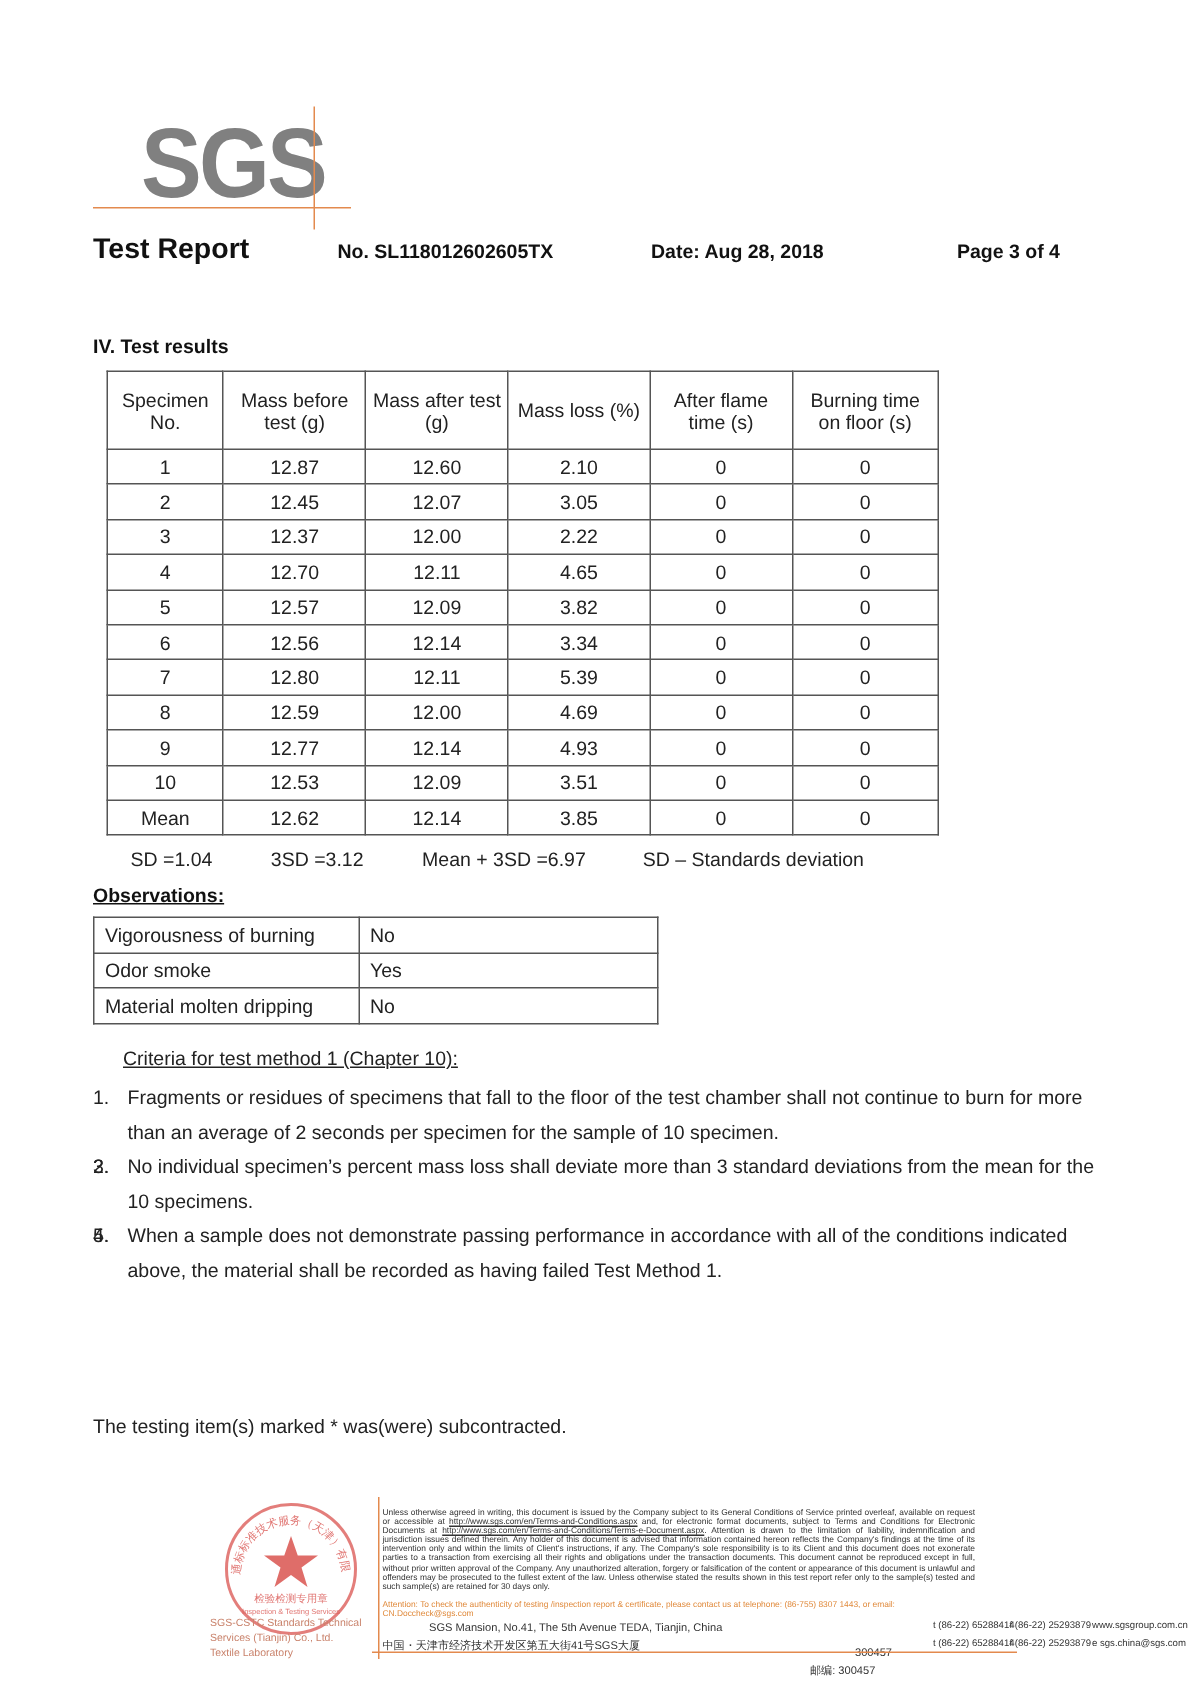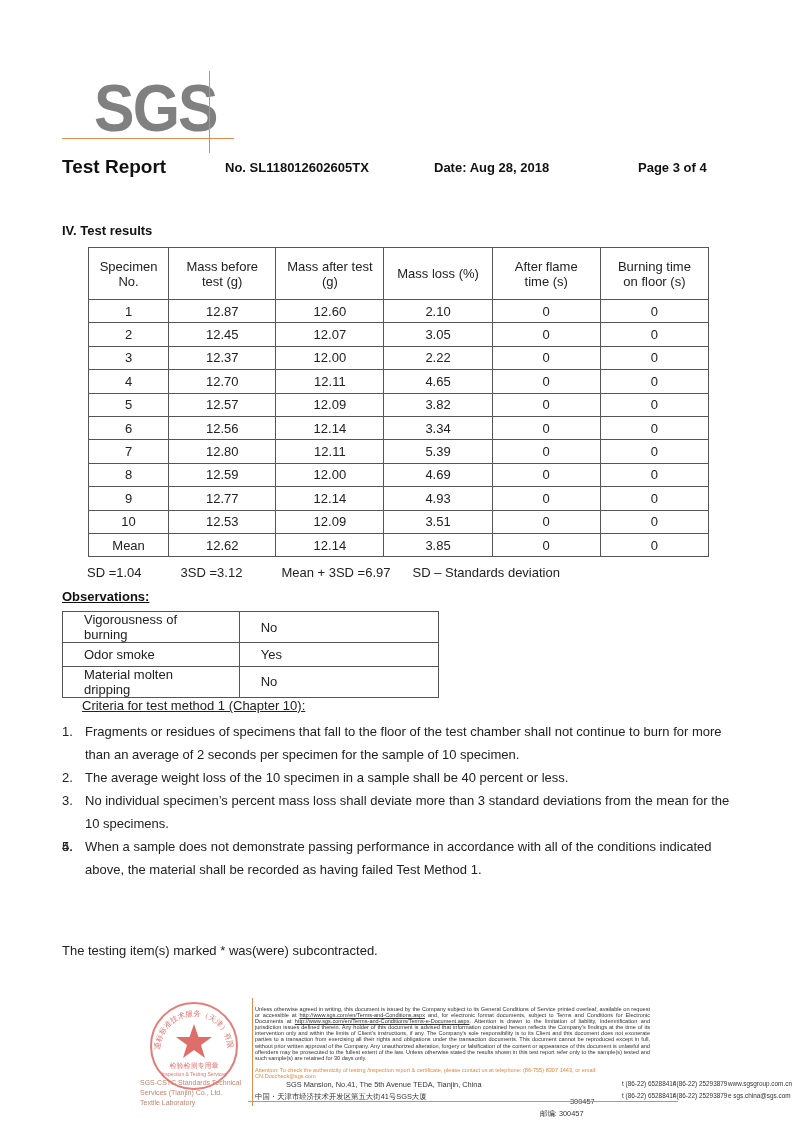--- a/index.html
+++ b/index.html
@@ -12,38 +12,38 @@
     .logo-vline { position: absolute; left: 147px; top: 0; width: 1px; height: 82px; background: #e38a4e; }
 
     .header { position: absolute; top: 156px; left: 62px; width: 680px; height: 24px; }
     .header-title { position: absolute; left: 0; top: 0; font-size: 19px; font-weight: bold; color: #111; }
     .header-no { position: absolute; left: 163px; top: 4px; font-size: 13px; font-weight: bold; color: #111; }
     .header-date { position: absolute; left: 372px; top: 4px; font-size: 13px; font-weight: bold; color: #111; }
     .header-page { position: absolute; left: 534px; top: 4px; font-size: 13px; font-weight: bold; color: #111; padding-left: 42px; }
 
     .section-title { position: absolute; left: 62px; top: 223px; font-size: 13px; font-weight: bold; color: #111; }
 
-    table.results { position: absolute; left: 88px; top: 247px; width: 621px; border-collapse: collapse; font-size: 13px; color: #222; }
+    table.results { position: absolute; left: 71px; top: 247px; width: 555px; border-collapse: collapse; font-size: 13px; color: #222; }
     table.results th, table.results td { border: 1px solid #555; text-align: center; font-weight: normal; }
     table.results th { height: 52px; line-height: 15px; padding: 2px 4px; }
     table.results td { height: 23.4px; padding: 0; }
     table.results col.c1 { width: 80px; }
     table.results col.c2 { width: 107px; }
     table.results col.c3 { width: 108px; }
     table.results col.c4 { width: 108px; }
     table.results col.c5 { width: 108px; }
     table.results col.c6 { width: 108px; }
 
     .stats { position: absolute; left: 62px; top: 565px; font-size: 13px; color: #222; white-space: pre; }
     .stats span { margin-right: 14px; margin-left: 25px; }
-    .stats span.gap { margin-left: 8px; }
+    .stats span.gap { margin-left: 24px; }
 
     .obs-title { position: absolute; left: 62px; top: 589px; font-size: 13px; font-weight: bold; text-decoration: underline; color: #111; }
     table.obs { position: absolute; left: 62px; top: 611px; width: 377px; border-collapse: collapse; font-size: 13px; color: #222; }
-    table.obs td { border: 1px solid #555; height: 23.5px; padding: 0 21px; text-align: left; }
+    table.obs td { border: 1px solid #555; height: 23.5px; padding: 0 7px; text-align: left; }
     table.obs col.o1 { width: 177px; }
     table.obs col.o2 { width: 200px; }
 
     .criteria-title { position: absolute; left: 62px; top: 698px; font-size: 13px; text-decoration: underline; color: #222; margin-left: 20px; }
     .criteria-list { position: absolute; left: 62px; top: 720px; width: 680px; font-size: 13px; color: #222; line-height: 23px; }
     .criteria-item { position: relative; padding-left: 23px; }
     .criteria-num { position: absolute; left: 0; top: 0; }
 
     .note { position: absolute; left: 62px; top: 943px; font-size: 13px; color: #222; }
 
@@ -214,21 +214,21 @@
       <tr>
         <td>Material molten dripping</td>
         <td>No</td>
       </tr>
     </tbody>
 </table>
 
 <div class="criteria-title">Criteria for test method 1 (Chapter 10):</div>
 <div class="criteria-list" id="criteria-list">
     <div class="criteria-item"><span class="criteria-num">1.</span><span>Fragments or residues of specimens that fall to the floor of the test chamber shall not continue to burn for more than an average of 2 seconds per specimen for the sample of 10 specimen.</span></div>
-    <div class="criteria-item"><span class="criteria-num">2.</span><span>The average weight loss of the 10 specimen in a sample shall be 40 percent or less.</span></div>
+    <div class="criteria-item"><span class="criteria-num">2.</span></div>
     <div class="criteria-item"><span class="criteria-num">3.</span><span>No individual specimen’s percent mass loss shall deviate more than 3 standard deviations from the mean for the 10 specimens.</span></div>
     <div class="criteria-item"><span class="criteria-num">4.</span></div>
     <div class="criteria-item"><span class="criteria-num">5.</span><span>When a sample does not demonstrate passing performance in accordance with all of the conditions indicated above, the material shall be recorded as having failed Test Method 1.</span></div>
   </div>
 
 <div class="note">The testing item(s) marked * was(were) subcontracted.</div>
 
 <div class="footer-vline"></div>
 
 <svg class="seal" viewBox="0 0 92 92">

